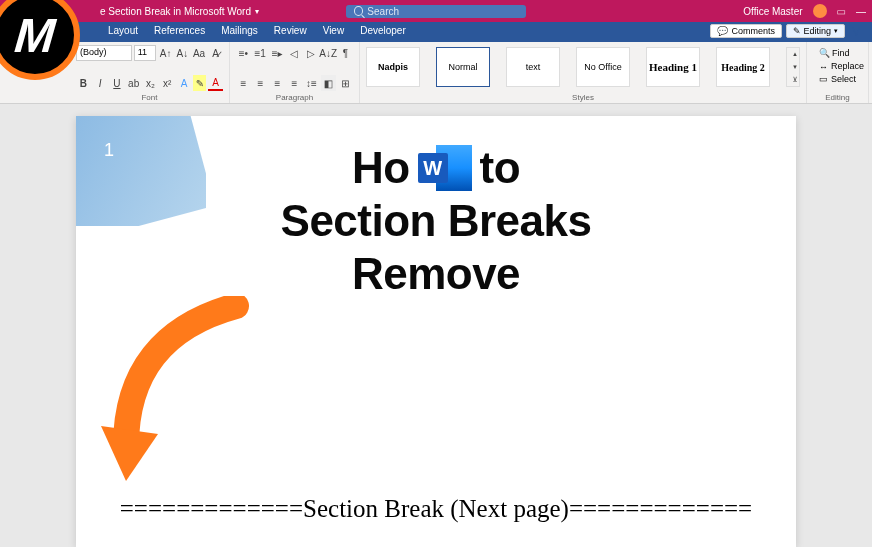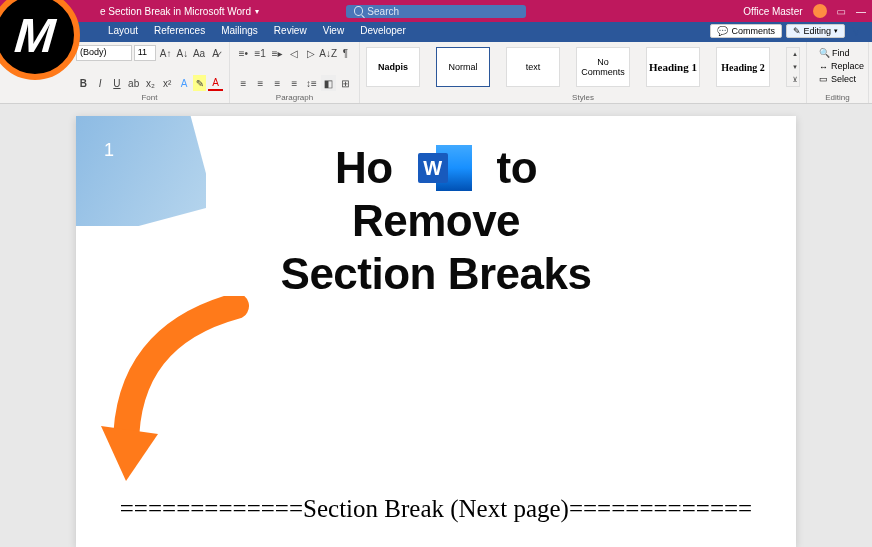--- a/index.html
+++ b/index.html
@@ -38,21 +38,21 @@
 .mic-ico{width:14px;height:18px;background:#2b579a;border-radius:6px 6px 2px 2px;position:relative;margin-bottom:2px}
 .mic-ico::after{content:"";position:absolute;bottom:-3px;left:50%;width:2px;height:3px;background:#2b579a;transform:translateX(-50%)}
 .right-controls{position:absolute;right:8px;top:24px;display:flex;gap:4px;align-items:center;font-size:9px;z-index:50}
 .ctrl-btn{background:#fff;border:1px solid #ccc;padding:1px 6px;border-radius:2px;cursor:pointer;display:flex;align-items:center;gap:3px}
 .doc-area{background:#e8e8e8;height:443px;display:flex;justify-content:center;padding-top:12px;position:relative}
 .page{width:720px;background:#fff;box-shadow:0 2px 8px rgba(0,0,0,.15);position:relative;padding:20px 40px}
 .page-corner{position:absolute;top:0;left:0;width:130px;height:110px;overflow:hidden}
 .corner-shape{position:absolute;width:200px;height:200px;background:linear-gradient(135deg,#5b9bd5 0,#7fb3e0 50%,#a8cdea 100%);transform:rotate(-15deg) translate(-60px,-100px);opacity:.85}
 .page-num{position:absolute;top:24px;left:28px;color:#fff;font-size:18px;z-index:2}
 .doc-title{text-align:center;font-size:44px;font-weight:900;color:#0a0a0a;line-height:1.2;margin-top:6px;letter-spacing:-.5px}
-.title-row{display:flex;align-items:center;justify-content:center;gap:25px}
+.title-row{display:flex;align-items:center;justify-content:center;gap:8px}
 .word-icon{width:54px;height:50px;position:relative;display:inline-block}
 .word-back{position:absolute;right:0;top:2px;width:36px;height:46px;background:linear-gradient(180deg,#40a9ff 0,#1890ff 50%,#0050b3 100%)}
 .word-front{position:absolute;left:0;top:10px;width:30px;height:30px;background:#185abd;display:flex;align-items:center;justify-content:center;color:#fff;font-size:20px;font-weight:bold;border-radius:2px}
 .arrow-svg{position:absolute;left:20px;top:180px;width:170px;height:200px;z-index:5}
 .section-break{position:absolute;bottom:24px;left:0;right:0;text-align:center;font-size:25px;font-family:Georgia,serif;color:#000;white-space:nowrap}
 </style>
 </head>
 <body>
 
 <div class="logo-corner">
@@ -154,21 +154,21 @@
       </div>
     </div>
     <div class="ribbon-group-label">Paragraph</div>
   </div>
 
   <div class="ribbon-group" style="flex:1">
     <div class="styles-gallery">
       <div class="style-box" style="font-weight:bold">Nadpis</div>
       <div class="style-box sel">Normal</div>
       <div class="style-box">text</div>
-      <div class="style-box">No Comments</div>
+      <div class="style-box">No Office</div>
       <div class="style-box h1">Heading 1</div>
       <div class="style-box h2">Heading 2</div>
       <div style="display:flex;flex-direction:column;border:1px solid #ddd;height:40px;width:14px">
         <span class="fbtn" style="height:13px;font-size:7px">▴</span>
         <span class="fbtn" style="height:13px;font-size:7px">▾</span>
         <span class="fbtn" style="height:13px;font-size:7px">⊻</span>
       </div>
     </div>
     <div class="ribbon-group-label">Styles</div>
   </div>
@@ -215,22 +215,22 @@
 
     <div class="doc-title">
       <div class="title-row">
         <span>Ho</span>
         <span class="word-icon">
           <span class="word-back"></span>
           <span class="word-front">W</span>
         </span>
         <span>to</span>
       </div>
+      <div>Section Breaks</div>
       <div>Remove</div>
-      <div>Section Breaks</div>
     </div>
 
     <svg class="arrow-svg" viewBox="0 0 170 200">
       <path d="M 140 10 Q 30 40 30 150" stroke="#ff7a1a" stroke-width="26" fill="none" stroke-linecap="round"></path>
       <path d="M 5 130 L 30 185 L 62 138 Z" fill="#ff7a1a"></path>
     </svg>
 
     <div class="section-break">=============Section Break (Next page)=============</div>
   </div>
 </div>

